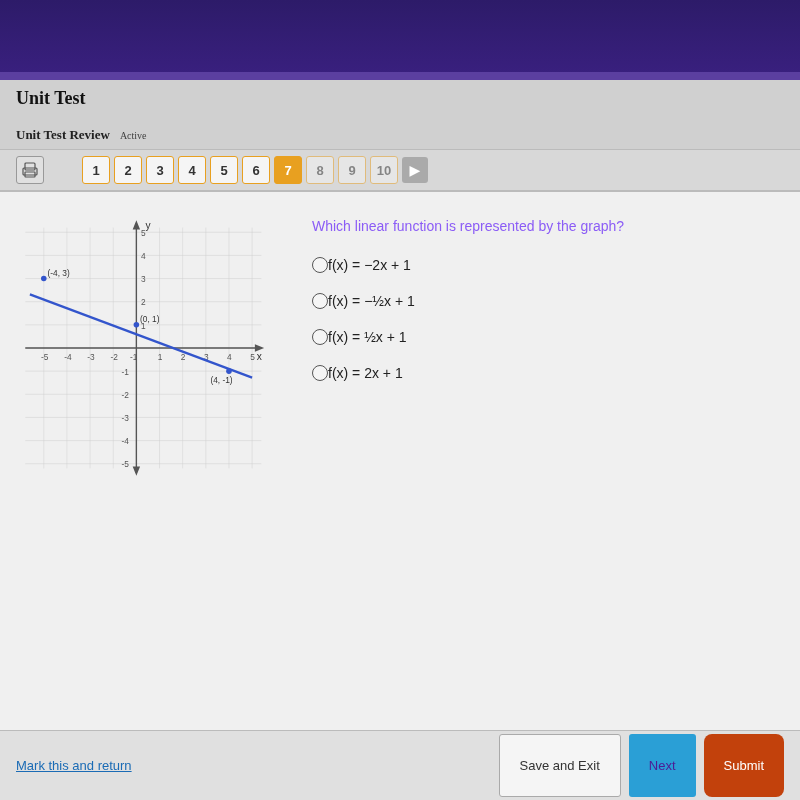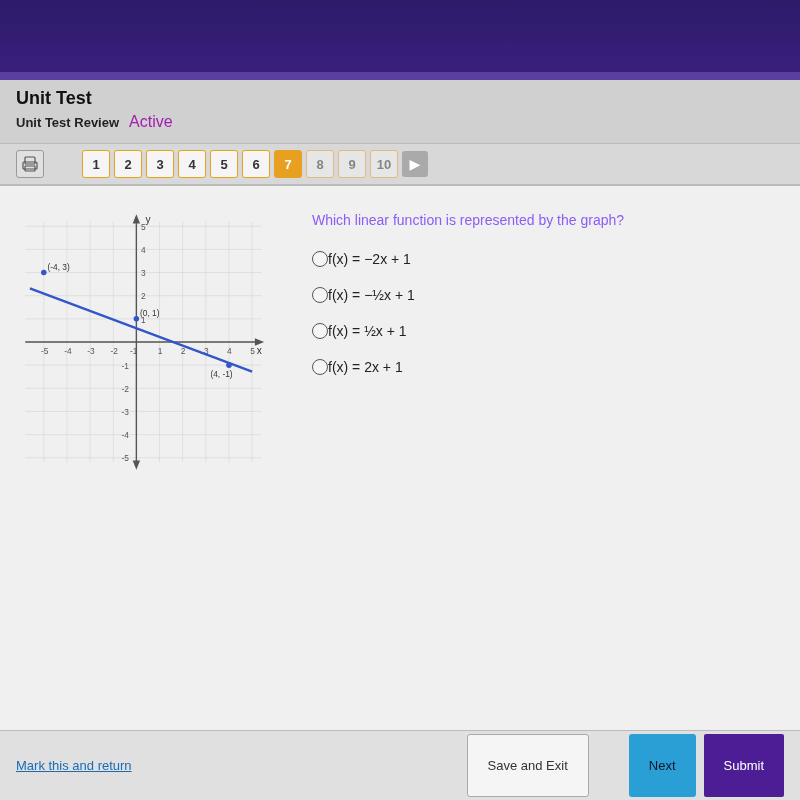--- a/index.html
+++ b/index.html
@@ -32,42 +32,43 @@
     .main-container {
       width: 100%;
       height: 720px;
       background: #e8e8e8;
       position: relative;
     }
 
     
     .header {
       background: #d0d0d0;
-      padding: 8px 16px 12px 16px;
+      padding: 8px 16px 6px 16px;
       border-bottom: 1px solid #bbb;
+      font-family: Liberation Serif, serif;
     }
     .header-title {
       font-size: 18px;
       font-weight: bold;
       color: #111;
     }
     .header-sub {
       display: flex;
       align-items: center;
       gap: 10px;
-      margin-top: 4px;
+      margin-top: 18px;
     }
     .header-sub-title {
       font-size: 13px;
       font-weight: bold;
       color: #222;
     }
     .header-status {
-      font-size: 16px;
-      color: #a21caf;
+      font-size: 10px;
+      color: #404040;
     }
 
     
     .nav-bar {
       background: #d8d8d8;
       padding: 6px 16px;
       display: flex;
       align-items: center;
       gap: 8px;
       border-bottom: 2px solid #bbb;
@@ -205,29 +206,28 @@
       font-size: 13px;
       color: #333;
       cursor: pointer;
     }
     .btn-next {
       padding: 8px 20px;
       background: #2a9fd6;
       border: none;
       border-radius: 3px;
       font-size: 13px;
-      color: #0f172a;
-      cursor: pointer;
-      margin-left: 32px;
+      color: #4c1d95;
+      cursor: pointer;
     }
     .btn-submit {
       padding: 24px 20px;
-      background: #4c1d95;
+      background: #c2410c;
       border: none;
-      border-radius: 2px;
+      border-radius: 8px;
       font-size: 13px;
       color: #fff;
       cursor: pointer;
     }
 
     .spacer-area {
       height: 90px;
       background: #f0f0f0;
     }
   </style>

